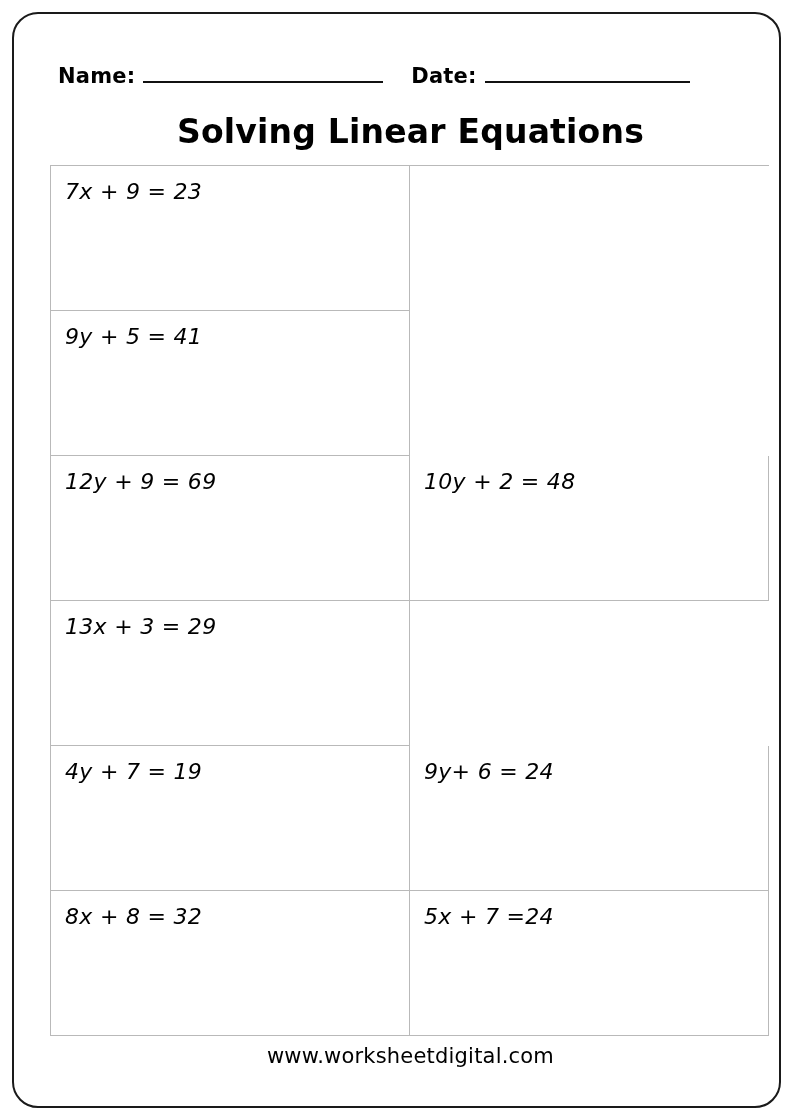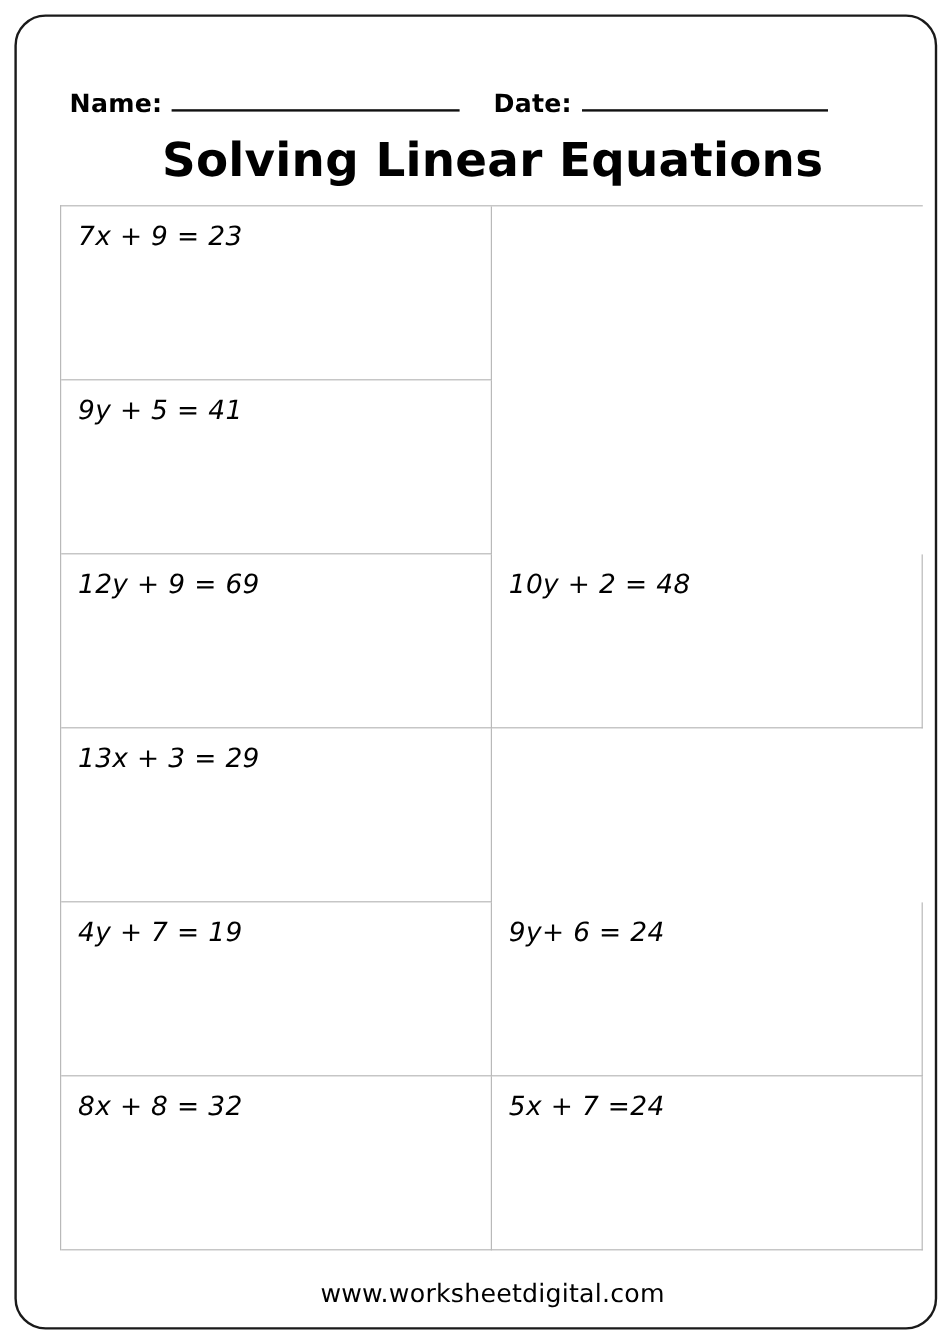--- a/index.html
+++ b/index.html
@@ -40,21 +40,21 @@
     position: absolute;
     left: 36px;
     top: 40px;
     width: 721px;
     height: 1040px;
   }
 
   
   .info-row {
     display: flex;
-    align-items: flex-end;
+    align-items: center;
     height: 44px;
     padding-left: 8px;
     box-sizing: border-box;
   }
   .info-field {
     display: flex;
     align-items: baseline;
     white-space: nowrap;
   }
   .info-label {
@@ -68,21 +68,21 @@
     margin-left: 8px;
     height: 16px;
   }
   .blank-name { width: 240px; }
   .blank-date { width: 205px; }
   .spacer-between { width: 28px; }
 
   
   .title {
     text-align: center;
-    font-size: 39px;
+    font-size: 33px;
     font-weight: 700;
     letter-spacing: 0.2px;
     margin-top: 14px;
     margin-bottom: 14px;
   }
 
   
   .grid {
     border-top: 1px solid #b9b9b9;
     border-left: 1px solid #b9b9b9;
@@ -106,21 +106,21 @@
   .cell-text {
     display: block;
     line-height: 1.2;
     font-style: italic;
   }
 
   
   .footer {
     text-align: center;
     font-size: 21px;
-    margin-top: 24px;
+    margin-top: 8px;
     letter-spacing: 0.2px;
   }
 </style>
 </head>
 <body>
 
 <div class="page">
   <div class="sheet-frame">
     <div class="content">
 

